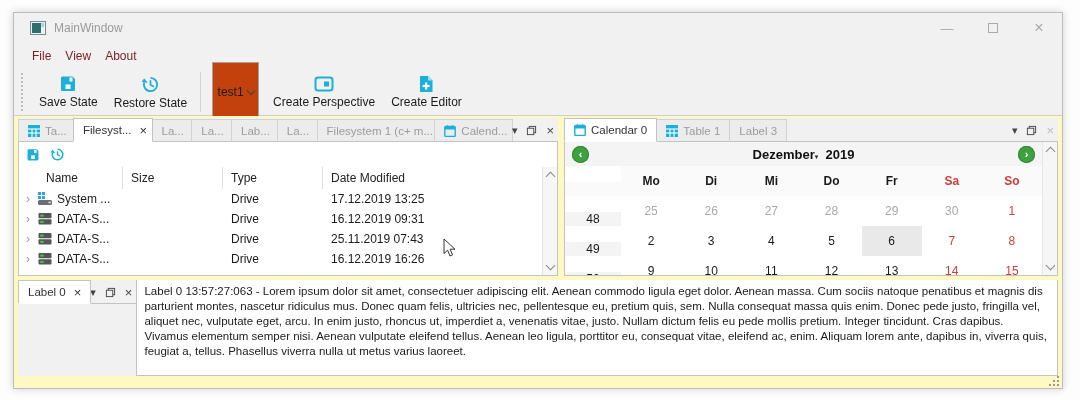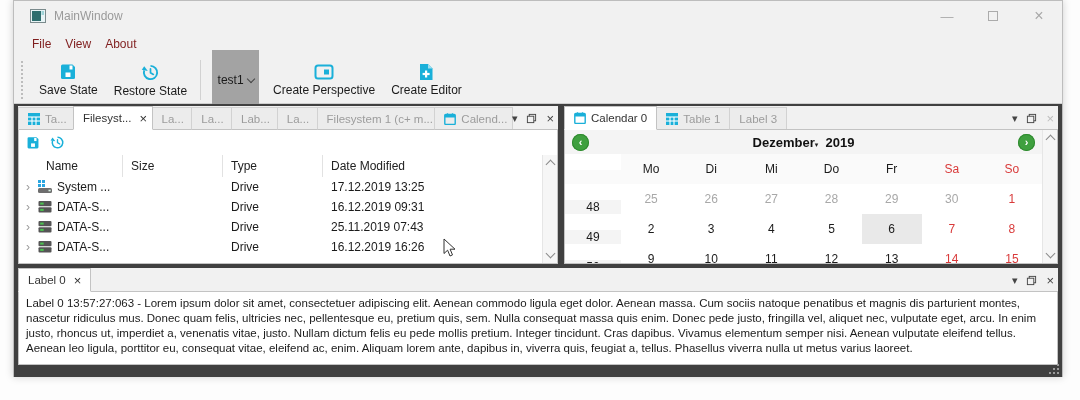--- a/index.html
+++ b/index.html
@@ -1,18 +1,18 @@
 <!DOCTYPE html>
 <html><head>
 <meta charset="utf-8">
 <style>
   * { margin:0; padding:0; box-sizing:border-box; }
   html,body { width:1080px; height:400px; background:#fdfdfd; overflow:hidden;
     font-family:"Liberation Sans","DejaVu Sans",sans-serif; -webkit-font-smoothing:antialiased; }
-  .window { position:absolute; left:13px; top:0; width:1050px; height:377px;
+  .window { position:absolute; left:13px; top:12px; width:1050px; height:377px;
     background:#f1f1f1; border:1px solid #bdbdbd; box-shadow:0 0 8px rgba(0,0,0,.18);
     display:flex; flex-direction:column; }
 
   
   .titlebar { height:30px; display:flex; align-items:center; padding-left:16px; flex:none; }
   .titlebar .title { color:#9a9a9a; font-size:12px; margin-left:8px; }
   .win-controls { margin-left:auto; display:flex; align-items:center; height:100%; }
   .win-btn { width:46px; height:100%; display:flex; align-items:center; justify-content:center;
     color:#a9a9a9; font-size:13px; cursor:default; }
   .max-glyph { width:10px; height:10px; border:1px solid #ababab; display:inline-block; }
@@ -24,28 +24,28 @@
   
   .toolbar { height:47px; flex:none; display:flex; align-items:center; padding-left:6px;
     border-bottom:1px solid #cfcfcf; }
   .tb-grip { width:5px; height:38px; margin-right:6px;
     background-image:repeating-linear-gradient(#bdbdbd 0 2px, transparent 2px 4px);
     background-size:2px 100%; background-repeat:no-repeat; background-position:1px 0; }
   .tb-btn { display:flex; flex-direction:column; align-items:center; justify-content:center;
     padding:2px 8px; height:44px; }
   .tb-btn .lbl { font-size:12px; color:#1b1b1b; margin-top:2px; white-space:nowrap; }
   .tb-sep { width:1px; height:40px; background:#d2d2d2; margin:0 5px; }
-  .combo { width:47px; height:60px; background:#a3a3a3; border:1px solid #a3a3a3;
+  .combo { width:47px; height:60px; background:#c2410c; border:1px solid #a3a3a3;
     display:flex; align-items:center; justify-content:center; gap:4px; margin:0 6px;
     font-size:12px; color:#1b1b1b; }
   .chev { width:6px; height:6px; border-right:1.5px solid #444; border-bottom:1.5px solid #444;
     transform:rotate(45deg); margin-top:-3px; }
 
   
-  .dockarea { flex:1; background:#404040; padding:2px 4px 12px 4px; display:flex; flex-direction:column; position:relative; }
+  .dockarea { flex:1; background:#fef9c3; padding:2px 4px 12px 4px; display:flex; flex-direction:column; position:relative; }
   .top-docks { display:flex; height:158px; flex:none; }
   .v-splitter { width:6px; flex:none; }
   .h-splitter { height:4px; flex:none; }
 
   .dock { display:flex; flex-direction:column; background:#f1f1f1; min-width:0; }
   .left-dock { width:540px; flex:none; }
   .right-dock { flex:1; }
 
   
   .tabbar { height:24px; flex:none; display:flex; align-items:flex-end; position:relative; }
@@ -89,30 +89,30 @@
   .cal { position:absolute; inset:0 15px 0 0; display:flex; flex-direction:column; }
   .cal-nav { height:24px; background:#f4f4f4; display:flex; align-items:center; padding:0 7px; flex:none; }
   .nav-circle { width:17px; height:17px; border-radius:50%; background:#3fa03f; color:#fff;
     display:flex; align-items:center; justify-content:center; font-size:11px; font-weight:bold;
     box-shadow:inset 0 0 0 1px #2f8a2f; }
   .cal-title { flex:1; text-align:center; font-size:13px; font-weight:bold; color:#111; }
   .cal-title .mini { font-size:7px; vertical-align:baseline; color:#222; }
   .cal-grid { flex:1; display:grid; grid-template-columns:56px repeat(7,1fr);
     grid-auto-rows:1fr; background:#fff; }
   .cal-dh { background:#fafafa; font-size:12px; color:#1b1b1b; display:flex;
-    align-items:center; justify-content:center; }
+    align-items:center; justify-content:center;font-weight:bold; }
   .cal-wk { background:#f4f4f4; font-size:12px; color:#1b1b1b; display:flex;
     align-items:center; justify-content:center;margin-top:16px; }
   .day { font-size:12px; color:#1b1b1b; display:flex; align-items:center; justify-content:center; }
   .day.muted { color:#a8a8a8; }
   .red { color:#d93a3a !important; }
   .day.selected { background:#e9e9e9; }
 
   
-  .bottom-dock { flex:1; display:flex; flex-direction:column; min-height:0; }
+  .bottom-dock { flex:1; display:flex; flex-direction:row; min-height:0; }
   .bottom-text { font-size:11.5px; color:#1b1b1b; line-height:15px; padding:4px 7px 8px 7px;
     text-align:left; overflow:hidden; }
 
   .grip { position:absolute; right:2px; bottom:1px; }
 
   .cursor { position:absolute; left:443px; top:238px; z-index:50; }
 
   svg { display:block; }
 </style>
 </head>

